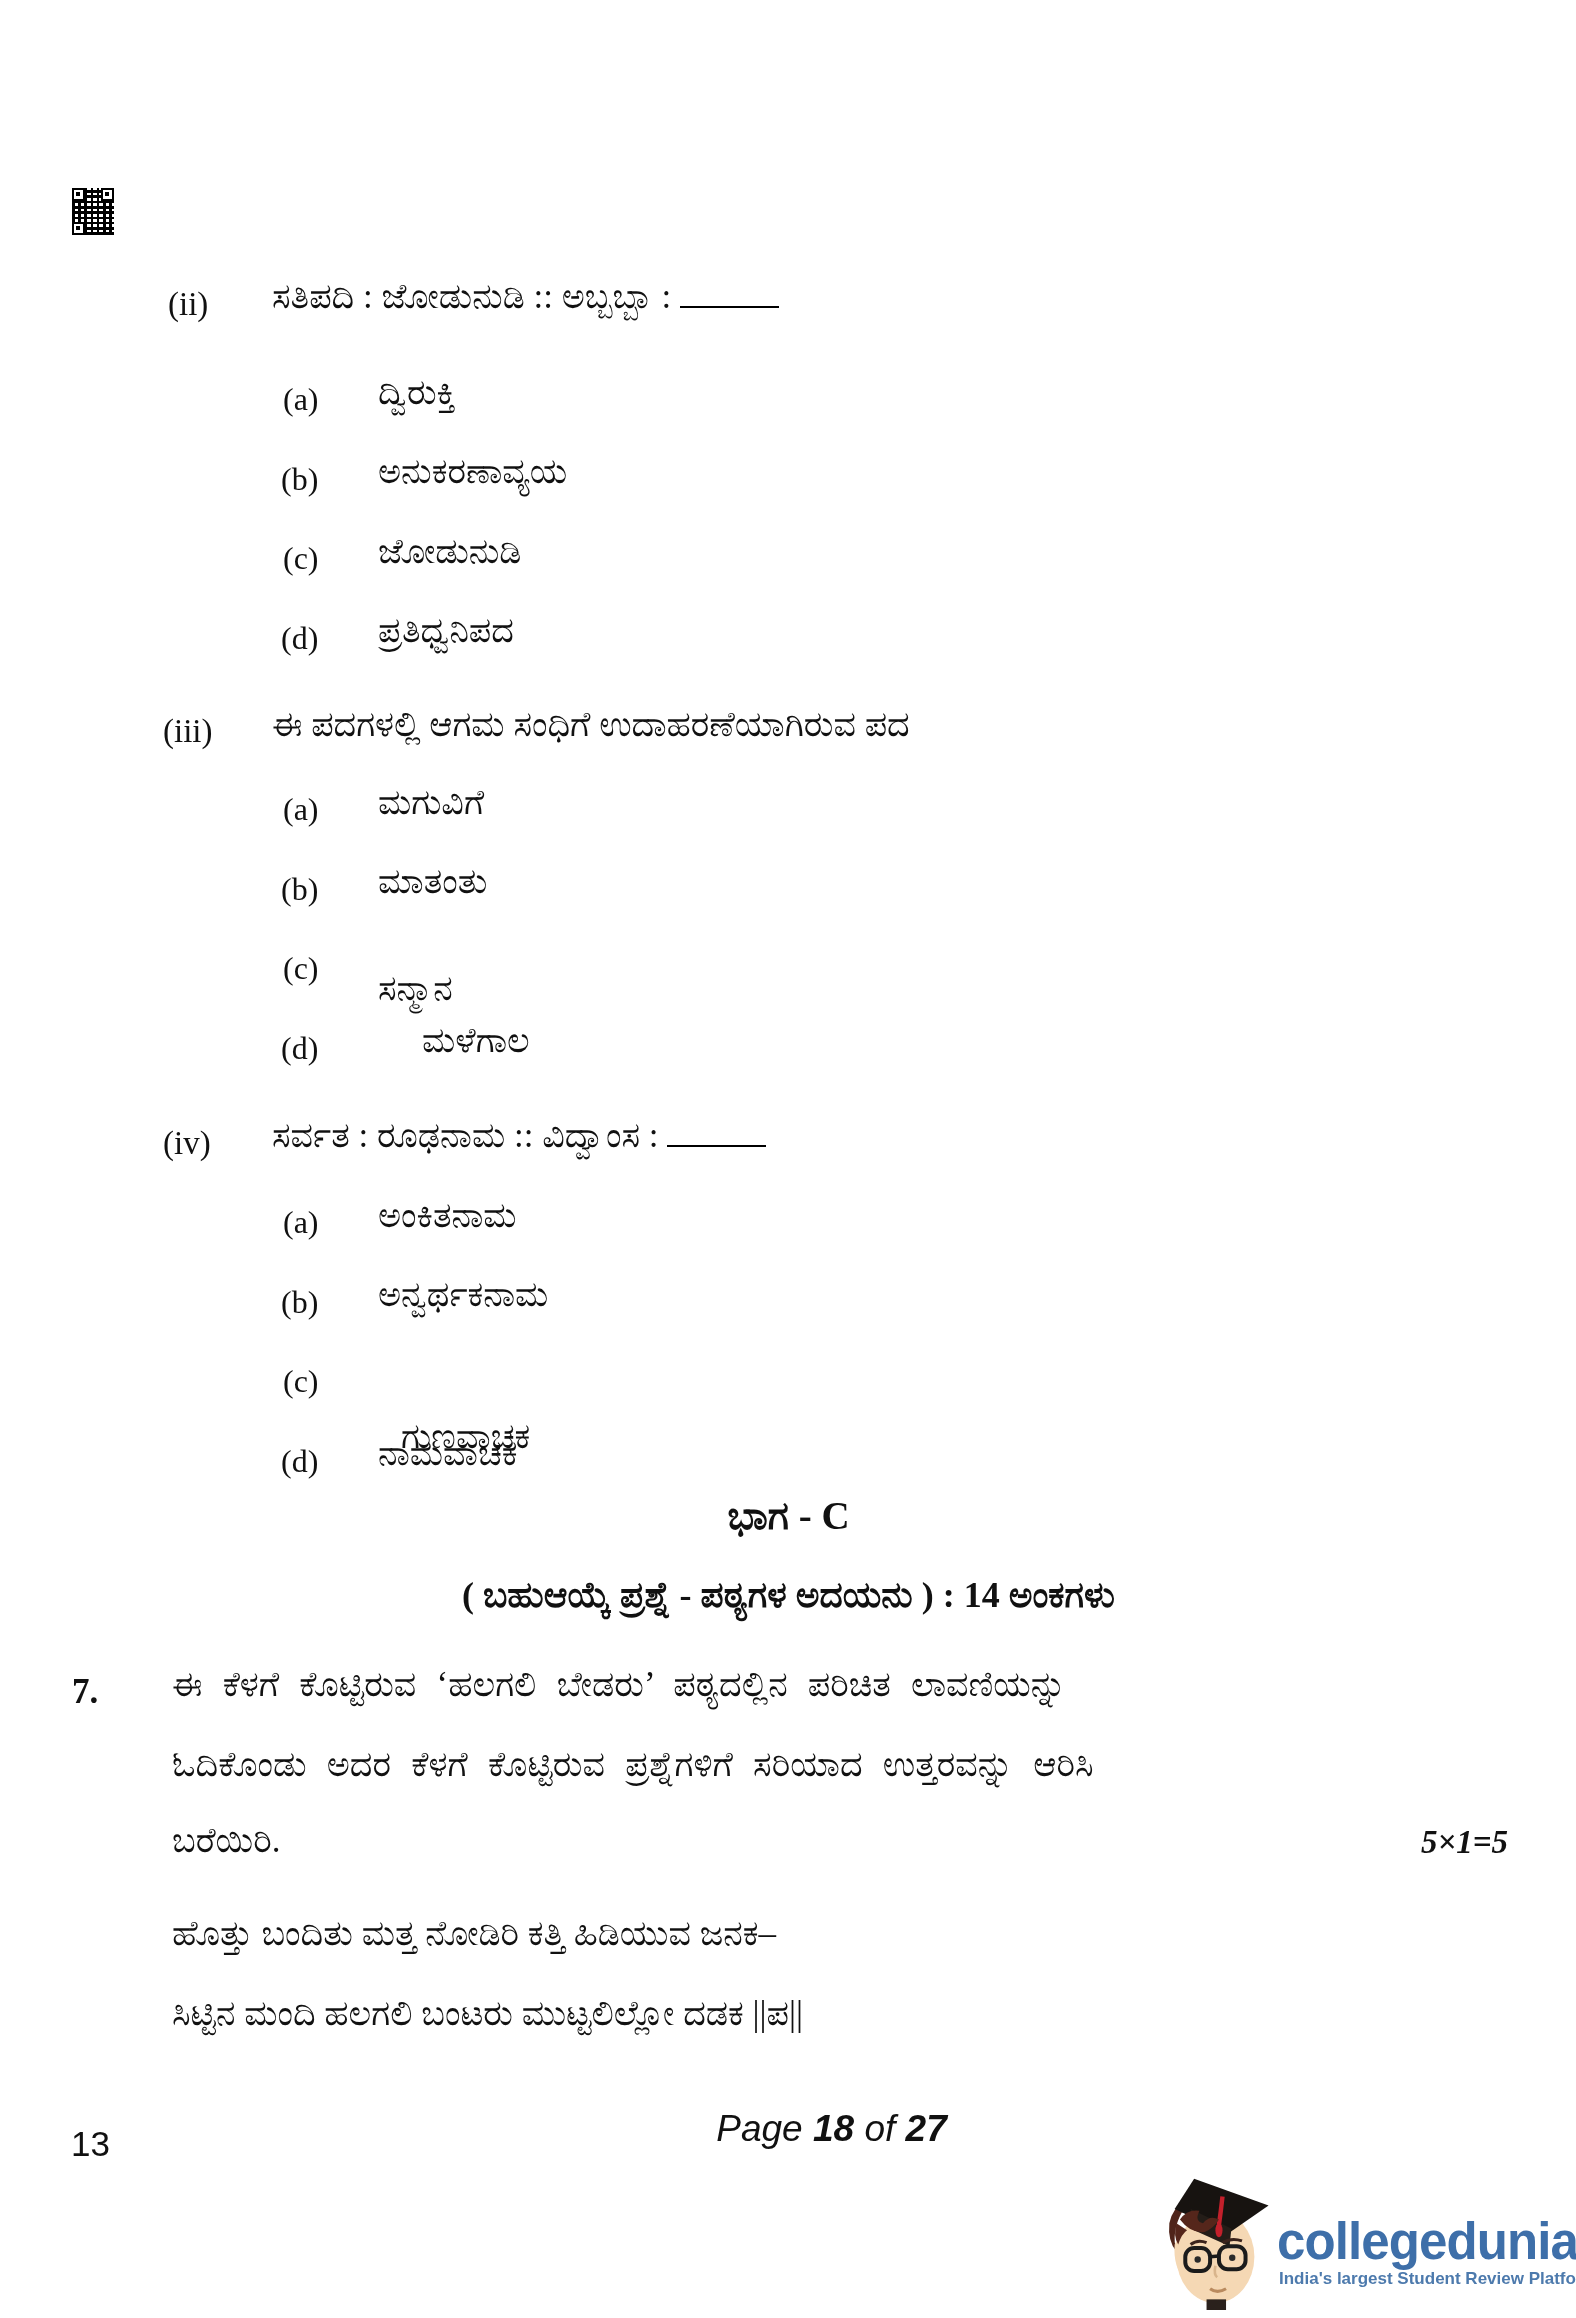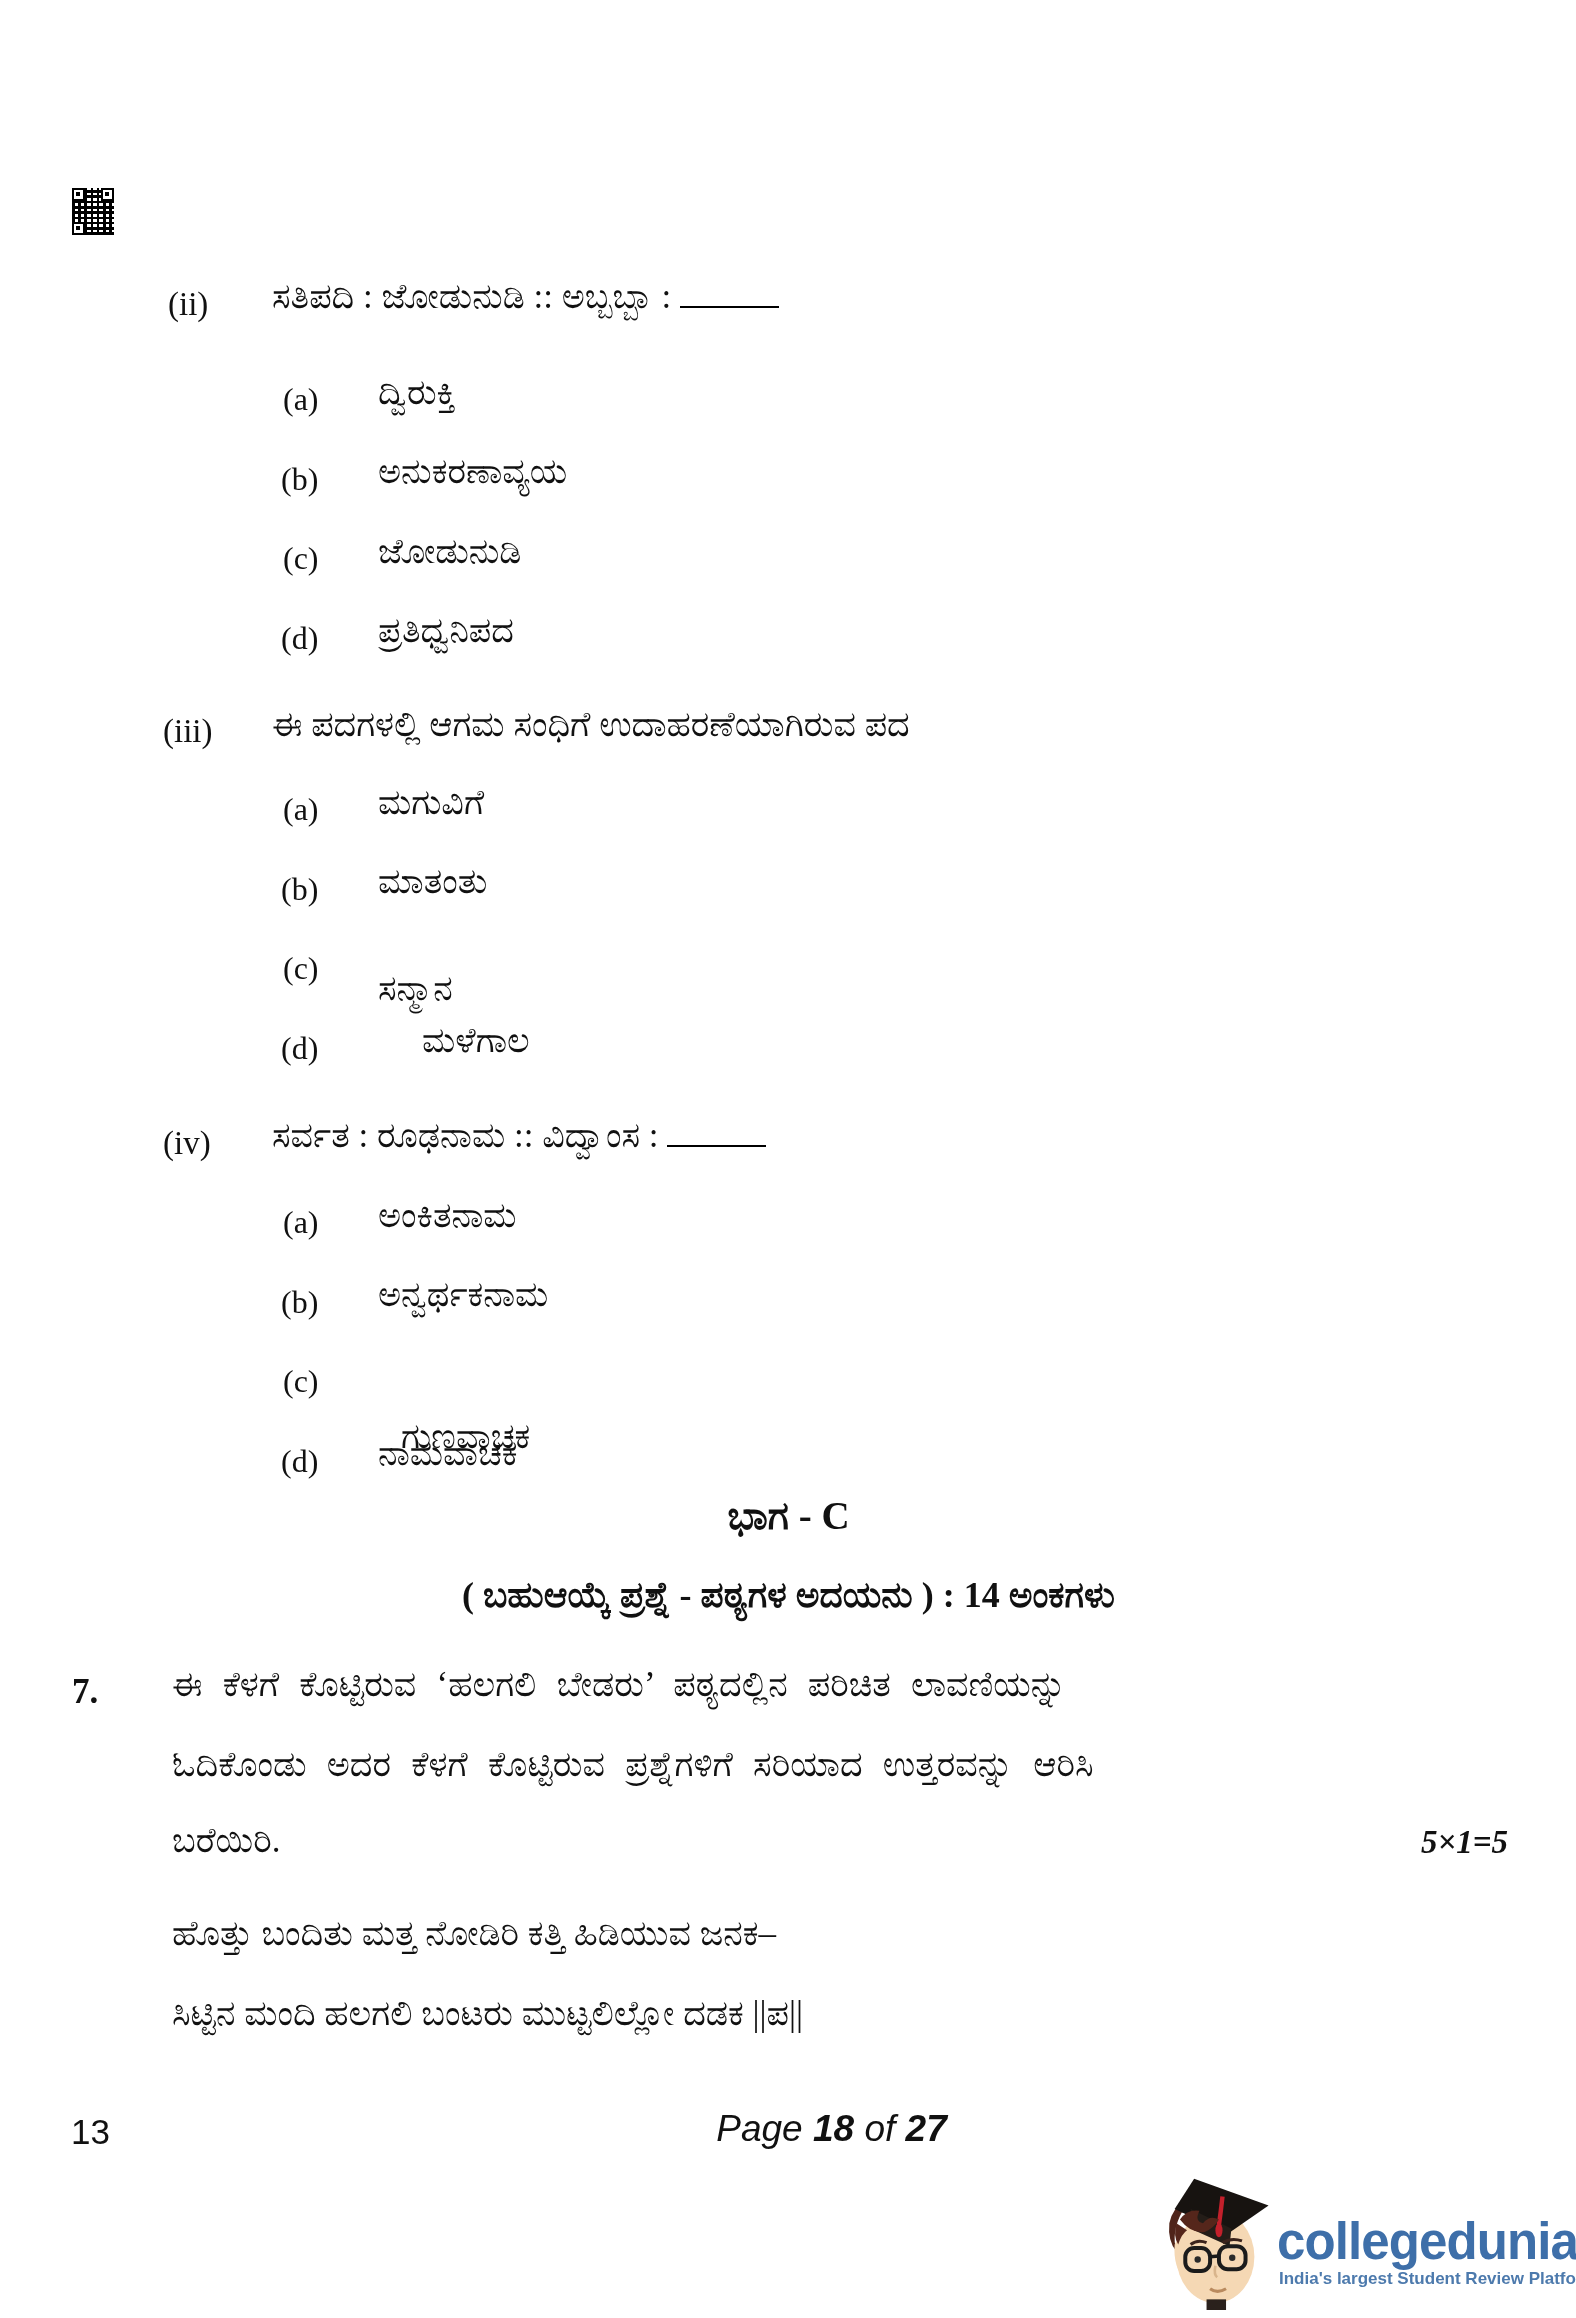--- a/index.html
+++ b/index.html
@@ -27,21 +27,21 @@
   .kn{font-size:35px;line-height:1.25;white-space:nowrap;}
   .abs{position:absolute;}
   .qmark{font-size:33px;}
   .optmark{font-size:32px;}
   .blank{display:inline-block;width:99px;border-bottom:2.6px solid #000;height:30px;vertical-align:baseline;margin-left:8.8px;}
   .center{left:0;width:1577px;text-align:center;}
   .bold{font-weight:bold;}
   .just{word-spacing:11.5px;}
   .marks{font-style:italic;font-weight:bold;font-size:33px;}
   
-  .pgnum-left{font-family:"Liberation Sans",sans-serif;font-size:35px;}
+  .pgnum-left{font-family:"Liberation Sans",sans-serif;font-size:35px;margin-top:12px;}
   .pgcenter{font-family:"Liberation Sans",sans-serif;font-style:italic;font-size:37px;}
   .pgcenter .num{font-weight:bold;}
   
   .logo{position:absolute;left:1164px;top:2170px;width:399px;height:140px;}
   .logo .mascot{position:absolute;left:0;top:0;width:117px;height:140px;}
   .logo .brand-wrap{position:absolute;left:113px;top:42px;white-space:nowrap;}
   .logo .brand{font-family:"Liberation Sans",sans-serif;font-weight:bold;font-size:51px;letter-spacing:-0.9px;}
   .logo .tagline{position:absolute;left:115px;top:99px;font-family:"Liberation Sans",sans-serif;font-weight:bold;font-size:17px;white-space:nowrap;}
 </style>
 </head>

